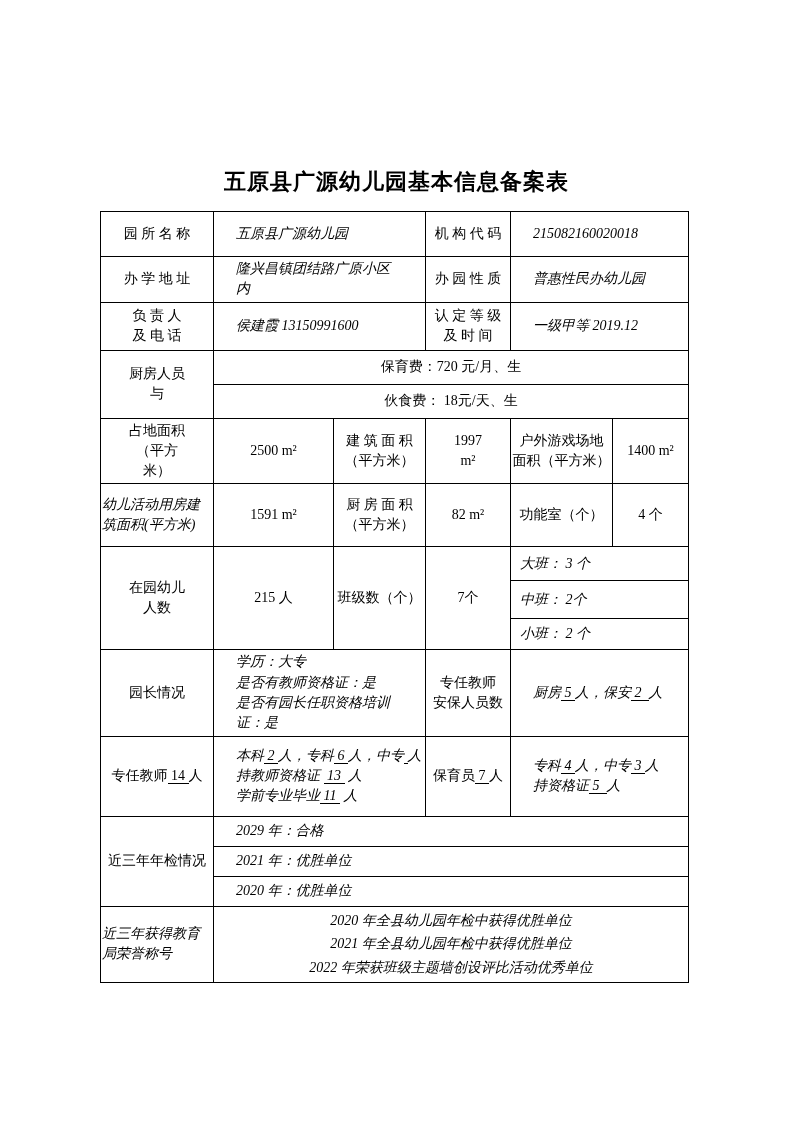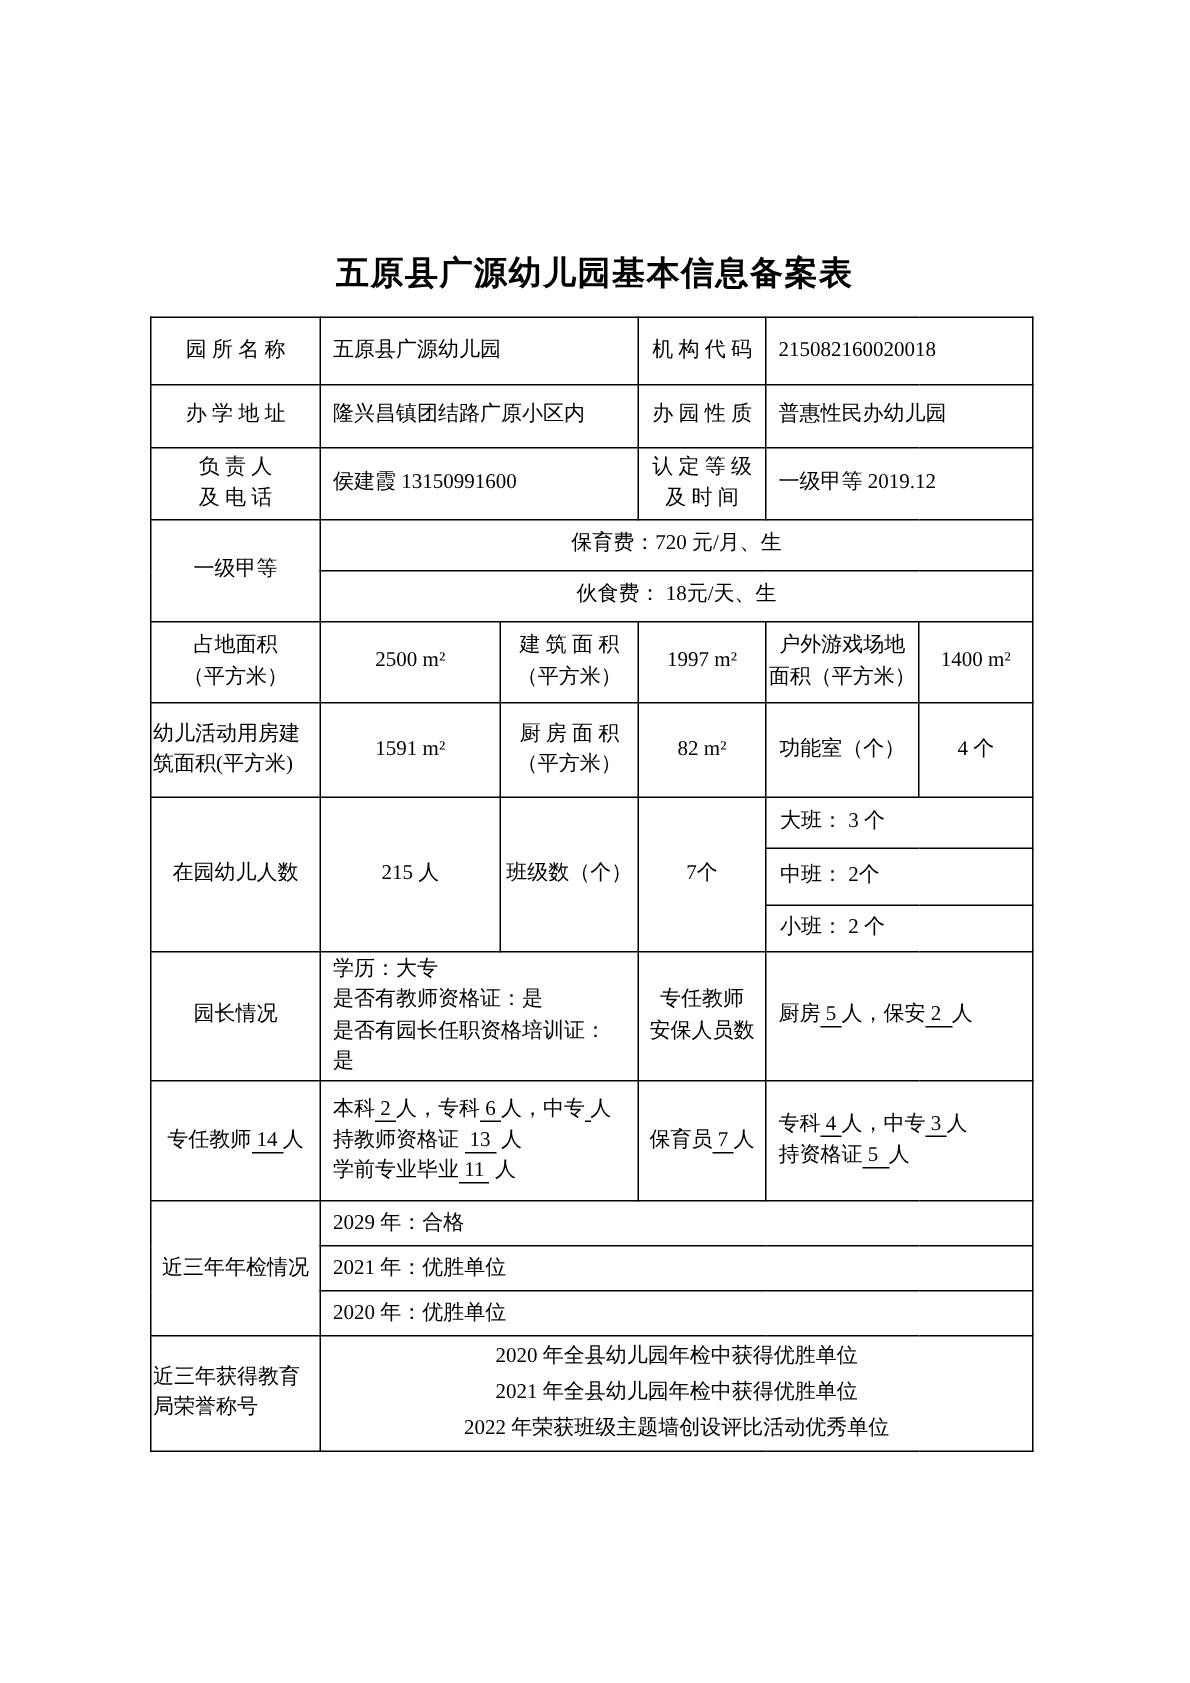--- a/index.html
+++ b/index.html
@@ -12,24 +12,24 @@
     position:absolute; top:141px; left:0; width:793px;
     text-align:center; font-size:22px; font-weight:bold; letter-spacing:1px;
     font-family:"Liberation Sans","DejaVu Sans",sans-serif;
   }
   table.form {
     position:absolute; left:100px; top:185px; width:588px;
     border-collapse:collapse; table-layout:fixed;
   }
   td {
     border:1px solid #000; font-size:14px; line-height:1.45;
-    padding:2px 8px; vertical-align:middle; word-break:break-all;
+    padding:2px 22px; vertical-align:middle; word-break:break-all;
   }
   .tc { text-align:center; }
-  .tl { text-align:left; }
+  .tl { text-align:left;font-style:italic; }
   .p1 { padding-left:1px; padding-right:1px; }
   .pl10 { padding-left:9px; }
   .bl { display:block; }
   .seg { white-space:pre-wrap; }
   .seg span { white-space:pre; }
   .u { border-bottom:1px solid #000; }
   .lh17 { line-height:1.7;text-align:center; }
 </style>
 </head>
 <body>
@@ -70,21 +70,21 @@
       </td>
       <td class="tl" colspan="2">侯建霞 13150991600</td>
       <td class="tc p1">
         <span class="bl">认 定 等 级</span>
         <span class="bl">及 时 间</span>
       </td>
       <td class="tl" colspan="2">一级甲等  2019.12</td>
     </tr>
 
     <tr style="height:34px">
-      <td class="tc" rowspan="2">一级甲等</td>
+      <td class="tc" rowspan="2">厨房人员与</td>
       <td class="tc" colspan="5">保育费：720 元/月、生</td>
     </tr>
     <tr style="height:34px">
       <td class="tc" colspan="5">伙食费：  18元/天、生</td>
     </tr>
 
     <tr style="height:54px">
       <td class="tc">
         <span class="bl">占地面积</span>
         <span class="bl">（平方米）</span>

